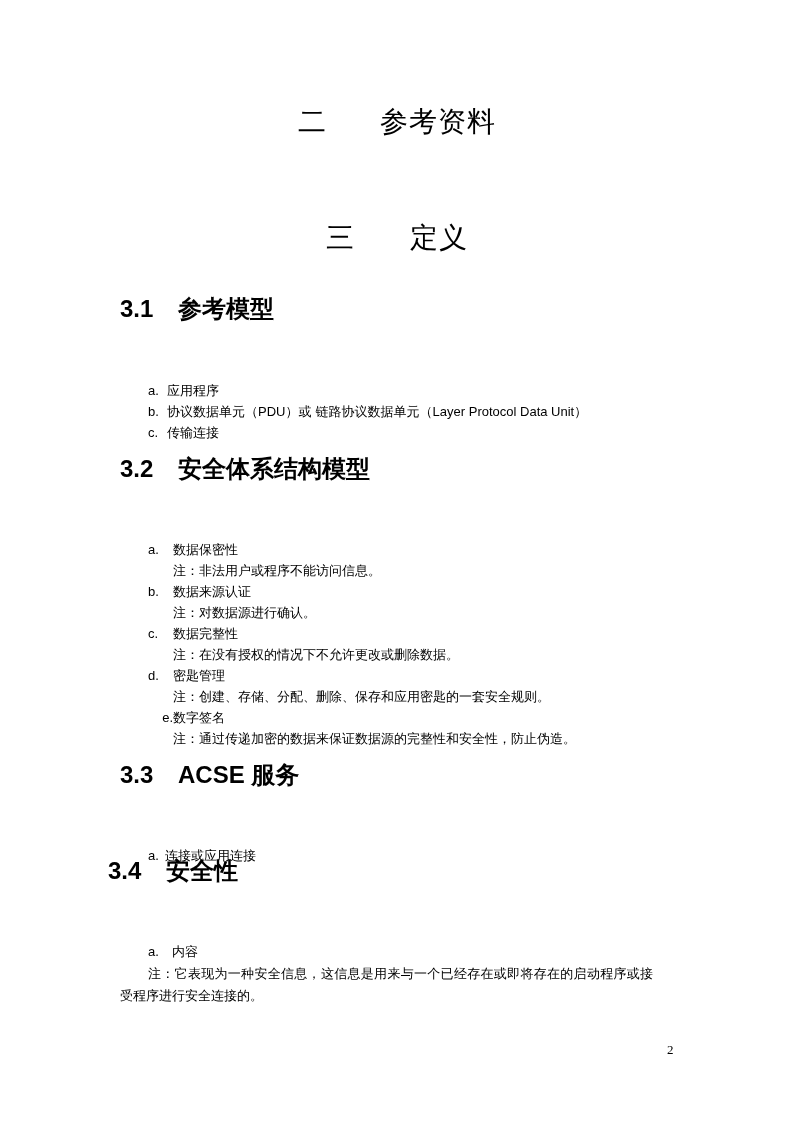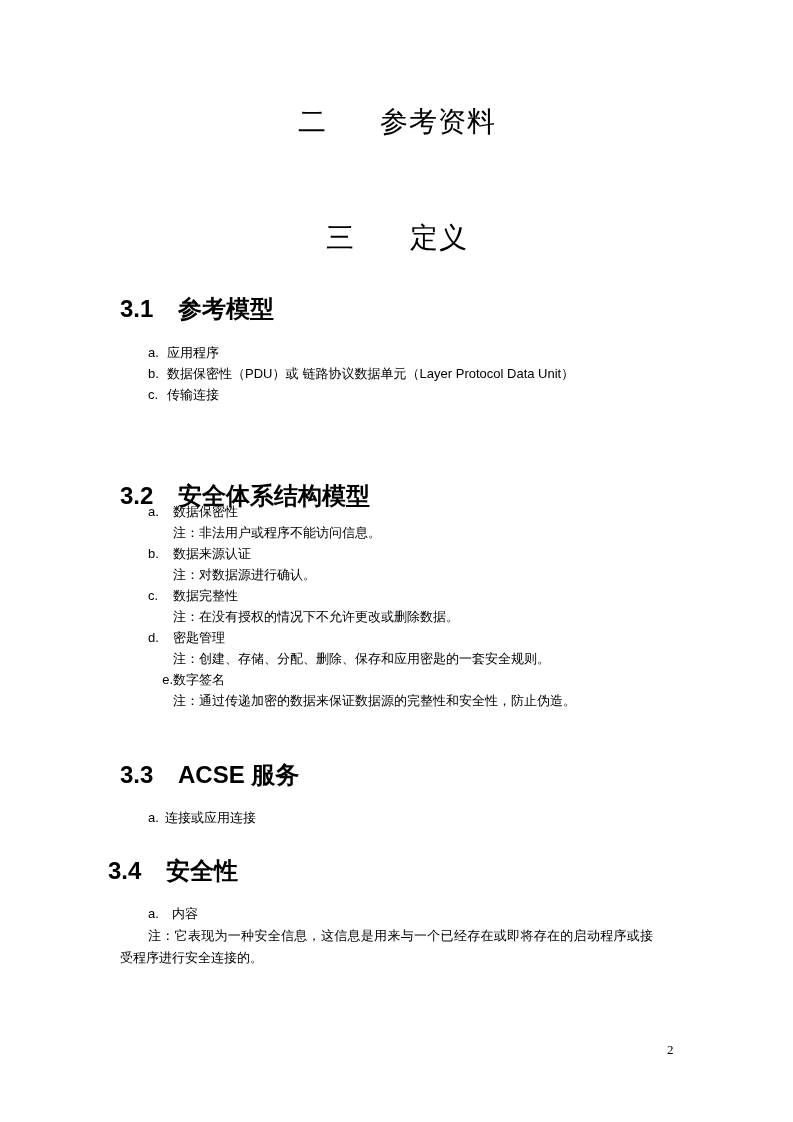--- a/index.html
+++ b/index.html
@@ -3,21 +3,21 @@
 <meta charset="utf-8">
 <style>
   html, body { margin: 0; padding: 0; background: #ffffff; }
   body { width: 793px; height: 1122px; position: relative; overflow: hidden;
          font-family: "DejaVu Serif", "Liberation Serif", serif; color: #000; }
   .abs { position: absolute; white-space: nowrap; }
   .chapter { font-size: 28px; font-family: Liberation Mono, monospace; letter-spacing: 1px; }
   .chapter .num { display: inline-block; }
   .h2 { font-family: "Liberation Sans", "DejaVu Sans", sans-serif; font-weight: bold; font-size: 24px; }
   .h2 .sec-num { display: inline-block; width: 58px; }
-  .item { font-size: 13px; line-height: 21px; }
+  .item { font-size: 13px; line-height: 21px; margin-top: 38px; }
   .item .lbl { font-family: "Liberation Sans", sans-serif; display: inline-block; }
   .latin { font-family: "Liberation Sans", sans-serif; }
   .pageno { font-family: "Liberation Serif", serif; font-size: 13px; }
 </style>
 </head>
 <body>
 
 <div class="abs chapter" style="left:298px; top:103px;">
   <span class="num" style="width:82px;">二</span><span>参考资料</span>
 </div>
@@ -25,27 +25,27 @@
   <span class="num" style="width:84px;">三</span><span>定义</span>
 </div>
 
 <div class="abs h2" style="left:120px; top:293px;">
   <span class="sec-num">3.1</span><span>参考模型</span>
 </div>
 <div class="abs item" style="left:148px; top:342px;">
   <span class="lbl" style="width:19px;">a.</span><span>应用程序</span>
 </div>
 <div class="abs item" style="left:148px; top:363px;">
-  <span class="lbl" style="width:19px;">b.</span><span>数据保密性（</span><span class="latin">PDU</span><span>）或 链路协议数据单元（</span><span class="latin">Layer Protocol Data Unit</span><span>）</span>
+  <span class="lbl" style="width:19px;">b.</span><span>协议数据单元（</span><span class="latin">PDU</span><span>）或 链路协议数据单元（</span><span class="latin">Layer Protocol Data Unit</span><span>）</span>
 </div>
 <div class="abs item" style="left:148px; top:384px;">
   <span class="lbl" style="width:19px;">c.</span><span>传输连接</span>
 </div>
 
-<div class="abs h2" style="left:120px; top:480px;">
+<div class="abs h2" style="left:120px; top:453px;">
   <span class="sec-num">3.2</span><span>安全体系结构模型</span>
 </div>
 
 <div class="abs item" style="left:148px; top:501px;">
   <span class="lbl" style="width:25px;">a.</span><span>数据保密性</span>
 </div>
 <div class="abs item" style="left:173px; top:522px;"><span>注：非法用户或程序不能访问信息。</span></div>
 
 <div class="abs item" style="left:148px; top:543px;">
   <span class="lbl" style="width:25px;">b.</span><span>数据来源认证</span>

